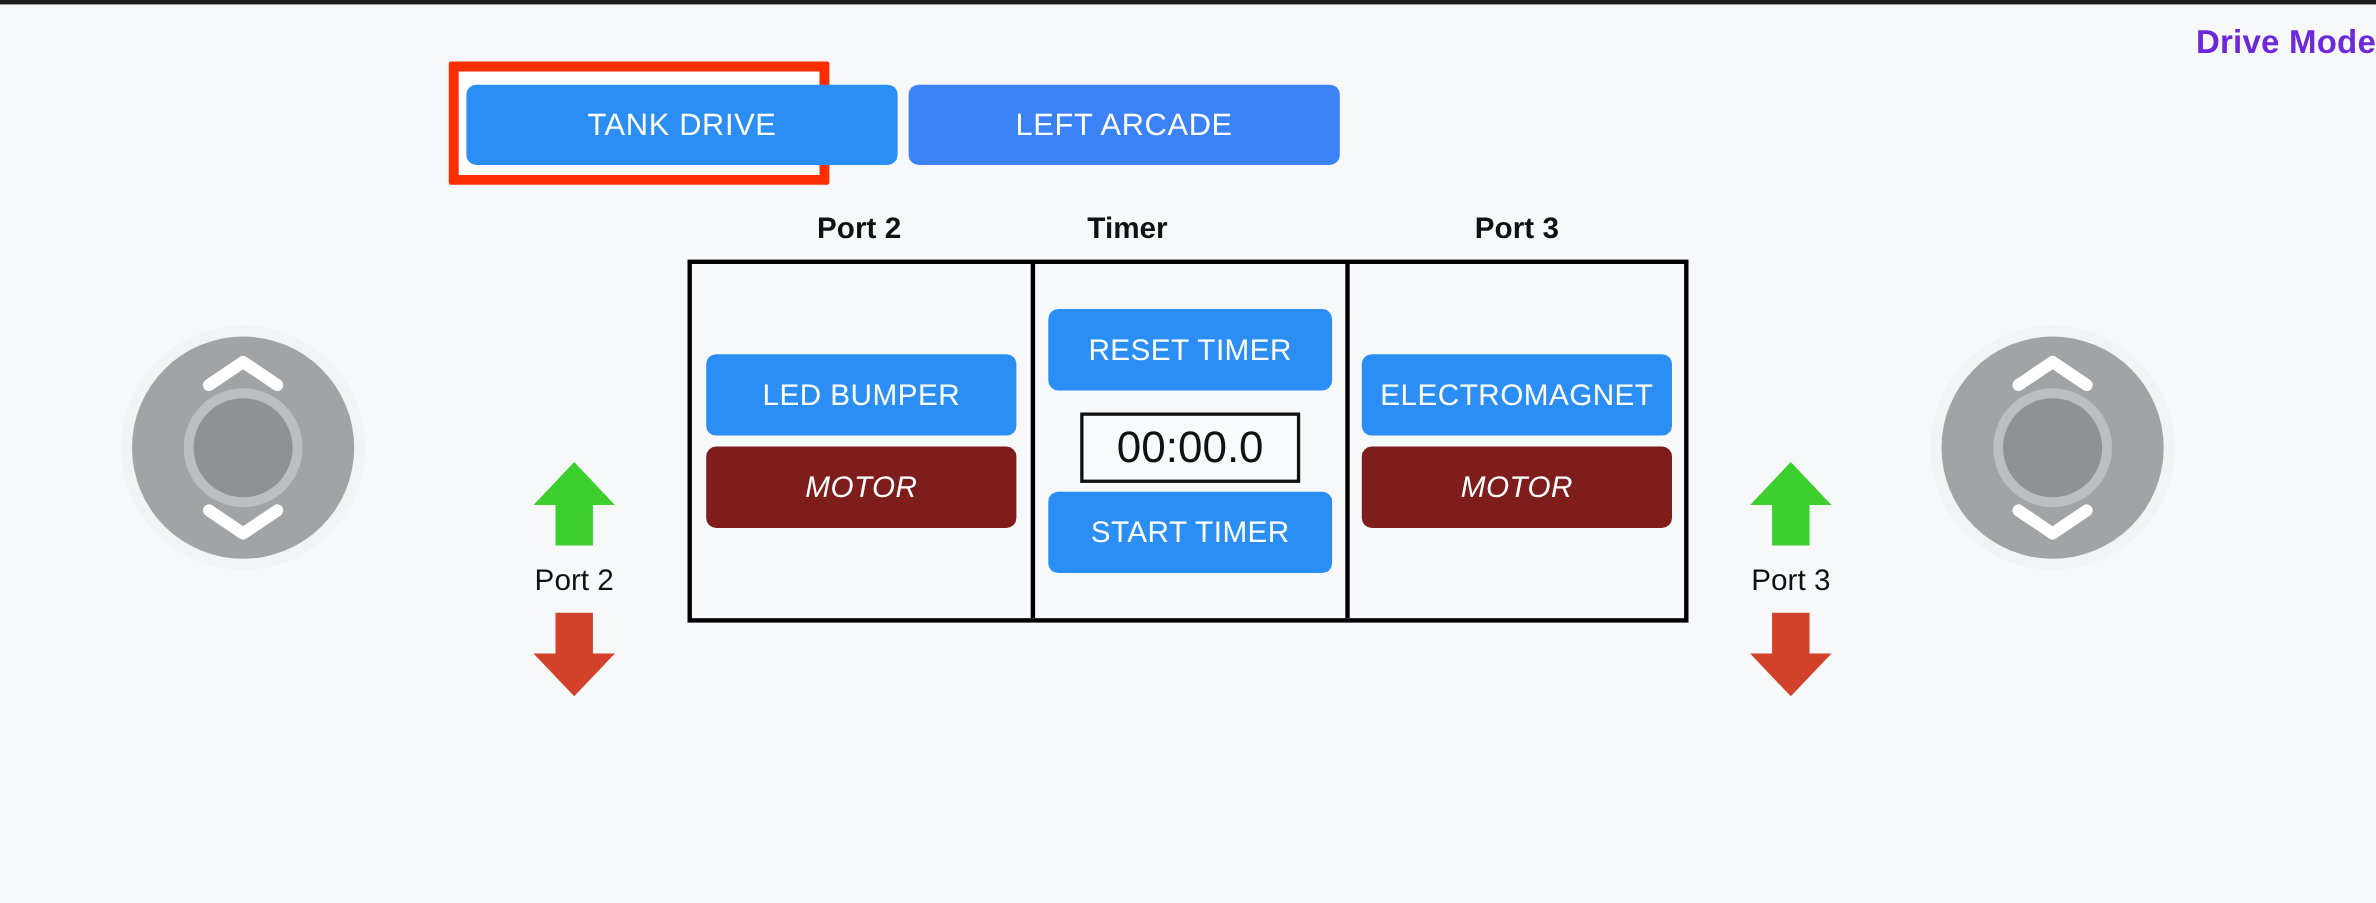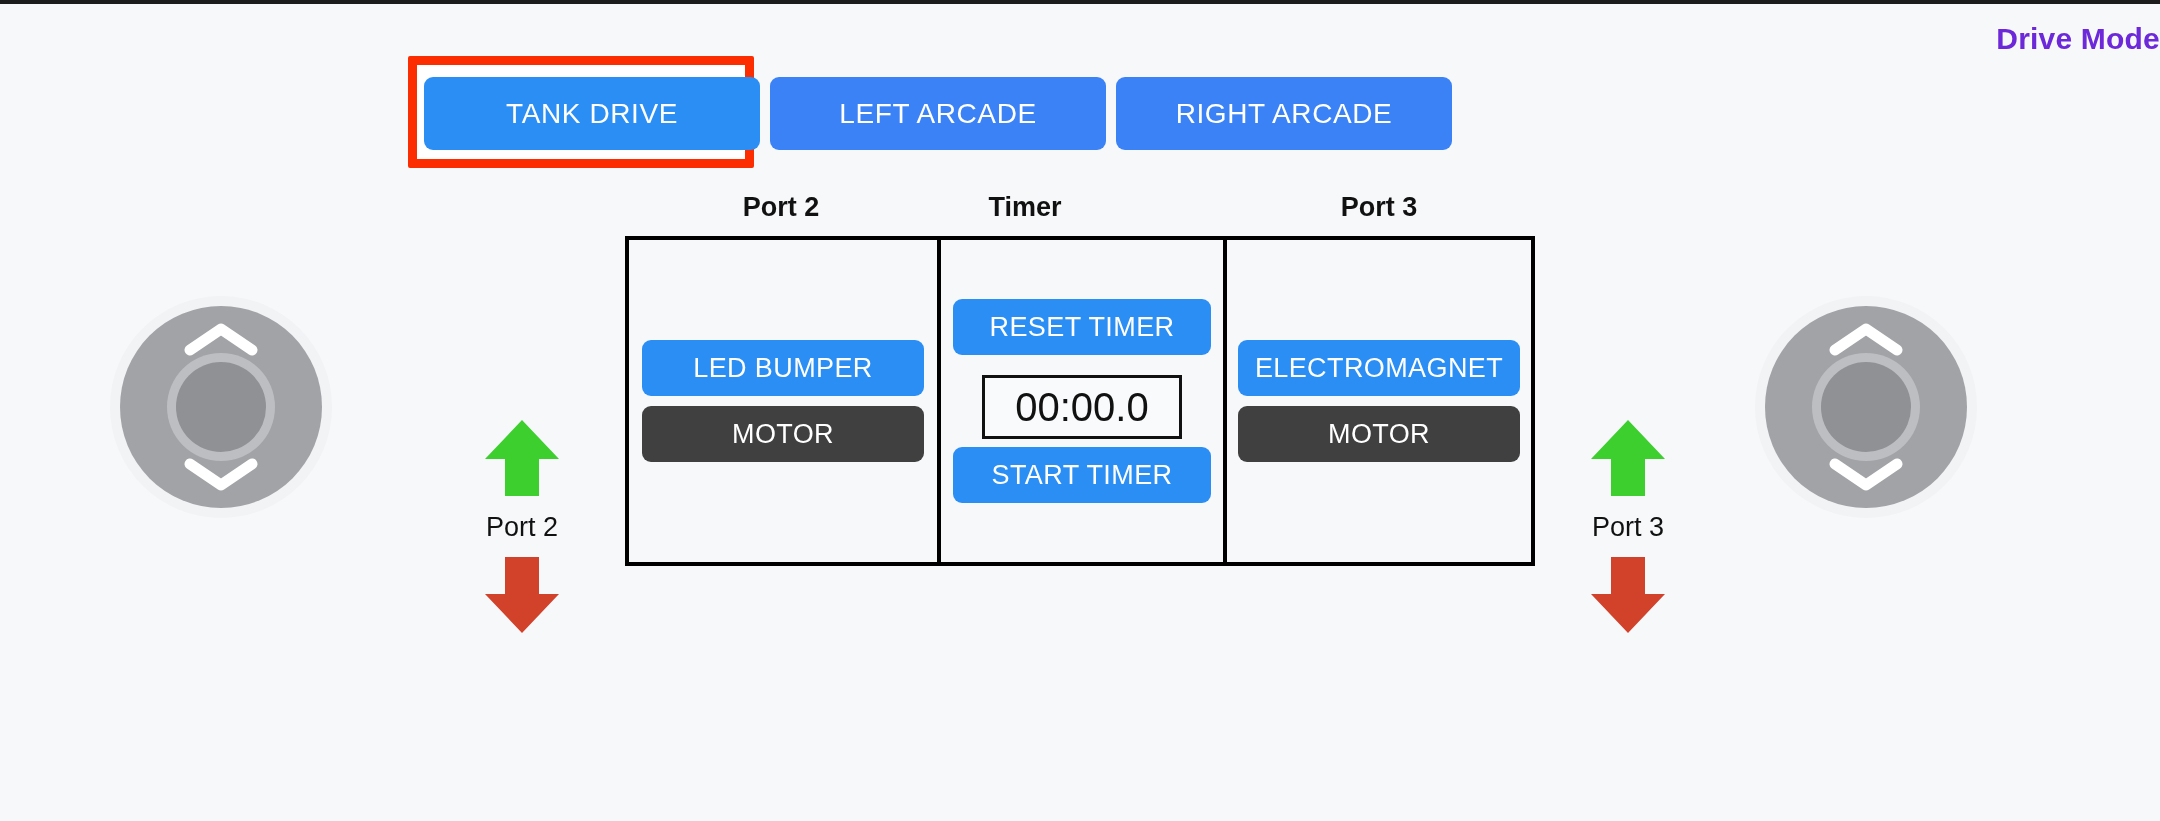--- a/index.html
+++ b/index.html
@@ -35,21 +35,21 @@
     letter-spacing: 0.2px;
   }
   #mode-row {
     position: absolute;
     top: 77px;
     left: 424px;
     display: flex;
     gap: 10px;
   }
   .mode-btn {
-    width: 336px;
+    width: 392px;
     height: 73px;
     border-radius: 9px;
     border: none;
     display: flex;
     align-items: center;
     justify-content: center;
     font-family: "Liberation Sans", sans-serif;
     font-size: 28px;
     color: #ffffff;
     letter-spacing: 0.6px;
@@ -103,35 +103,35 @@
     flex-direction: column;
     align-items: center;
     justify-content: center;
   }
   #col-port2 { width: 312px; border-right: 4px solid #000000; }
   #col-timer { width: 286px; border-right: 4px solid #000000; }
   #col-port3 { width: 304px; }
 
   .panel-btn {
     width: 282px;
-    height: 56px;
+    height: 74px;
     border-radius: 9px;
     border: none;
     display: flex;
     align-items: center;
     justify-content: center;
     font-family: "Liberation Sans", sans-serif;
     font-size: 27px;
     color: #ffffff;
     letter-spacing: 0.4px;
     cursor: pointer;
     padding: 4px;
   }
   .panel-btn.primary   { background: #2b8ef5; }
-  .panel-btn.secondary { background: #404040; }
+  .panel-btn.secondary { background: #7f1d1d; font-style: italic; }
   .panel-btn.narrow    { width: 258px; }
   .btn-stack-gap { height: 10px; }
 
   #timer-display {
     width: 200px;
     height: 64px;
     border: 3px solid #111111;
     background: #f8fafb;
     box-sizing: border-box;
     display: flex;
@@ -214,21 +214,20 @@
 
 <div id="top-rule"></div>
 
 <div id="drive-mode-title">Drive Mode</div>
 
 <div id="tank-drive-highlight"></div>
 
 <div id="mode-row">
   <button class="mode-btn active">TANK DRIVE</button>
   <button class="mode-btn inactive">LEFT ARCADE</button>
-  <button class="mode-btn inactive">RIGHT ARCADE</button>
 </div>
 
 <div class="col-header" id="header-port2">Port 2</div>
 <div class="col-header" id="header-timer">Timer</div>
 <div class="col-header" id="header-port3">Port 3</div>
 
 <div id="center-panel">
 
   <div class="panel-col" id="col-port2">
     <button class="panel-btn primary">LED BUMPER</button>

